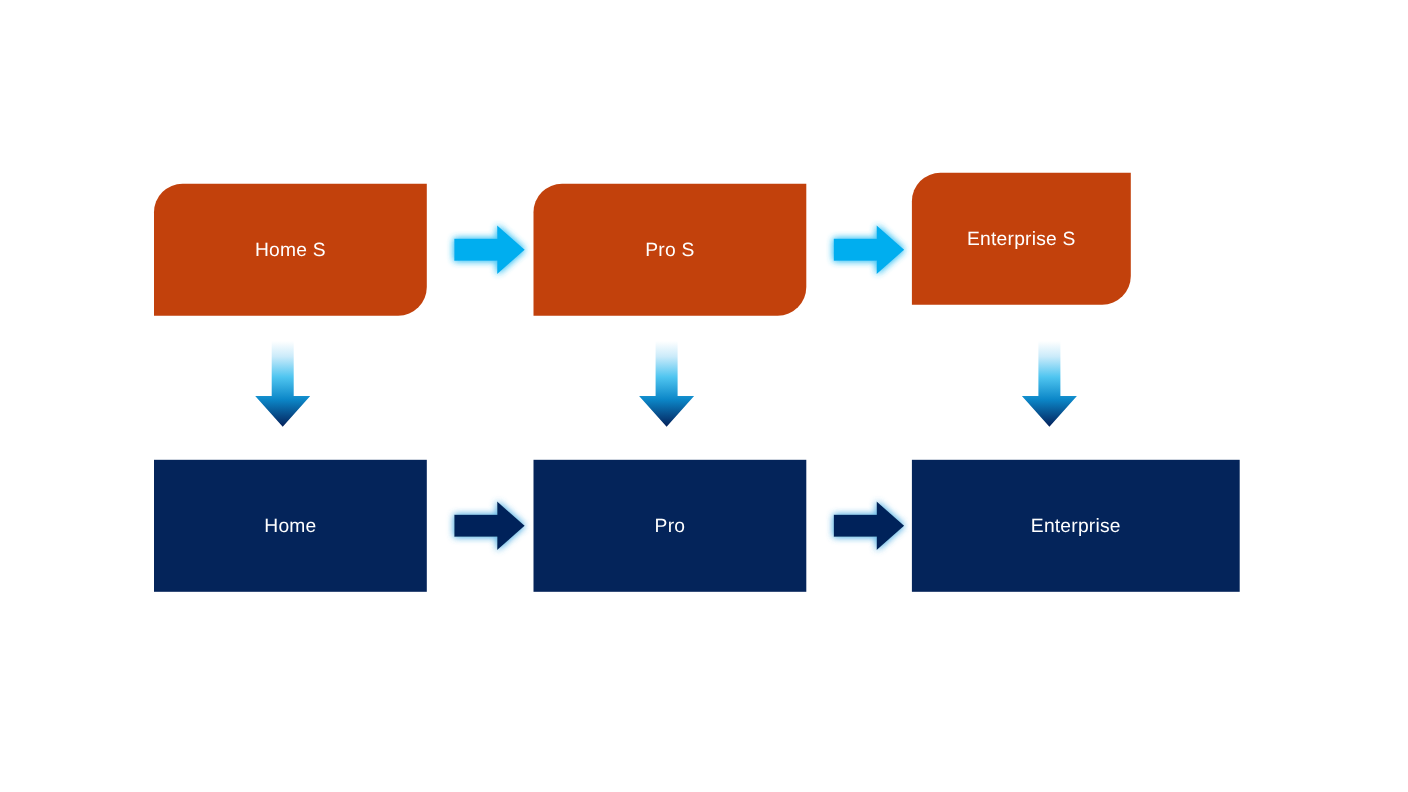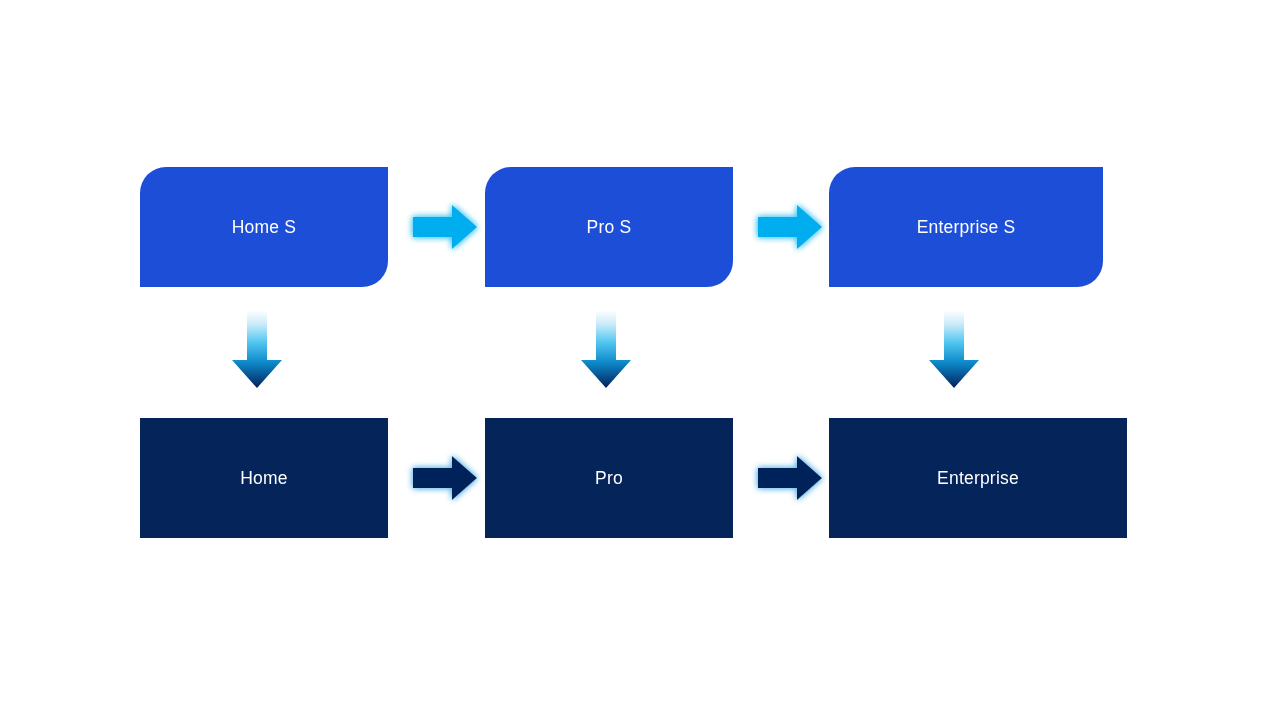--- a/index.html
+++ b/index.html
@@ -32,38 +32,38 @@
     color: #ffffff;
     font-size: 17.5px;
     font-weight: 400;
     letter-spacing: 0.2px;
     line-height: 1.2;
     text-align: center;
     user-select: none;
   }
 
   .box-top {
-    background: #1d4ed8;
+    background: #c2410c;
     border-radius: 26px 0 26px 0;
   }
   .box-bottom {
     background: #04245A;
     border-radius: 0;
     text-align: center;
   }
 
   .box-label {
     display: block;
     padding: 0 10px;
   }
 
   
   #box-top-0 { left: 140px; top: 167px; width: 248px; height: 120px; }
   #box-top-1 { left: 485px; top: 167px; width: 248px; height: 120px; text-align: right; }
-  #box-top-2 { left: 829px; top: 167px; width: 274px; height: 120px; }
+  #box-top-2 { left: 829px; top: 157px; width: 199px; height: 120px; }
 
   
   #box-bottom-0 { left: 140px; top: 418px; width: 248px; height: 120px; }
   #box-bottom-1 { left: 485px; top: 418px; width: 248px; height: 120px; }
   #box-bottom-2 { left: 829px; top: 418px; width: 298px; height: 120px; }
 
   
   .arrow {
     position: absolute;
   }

